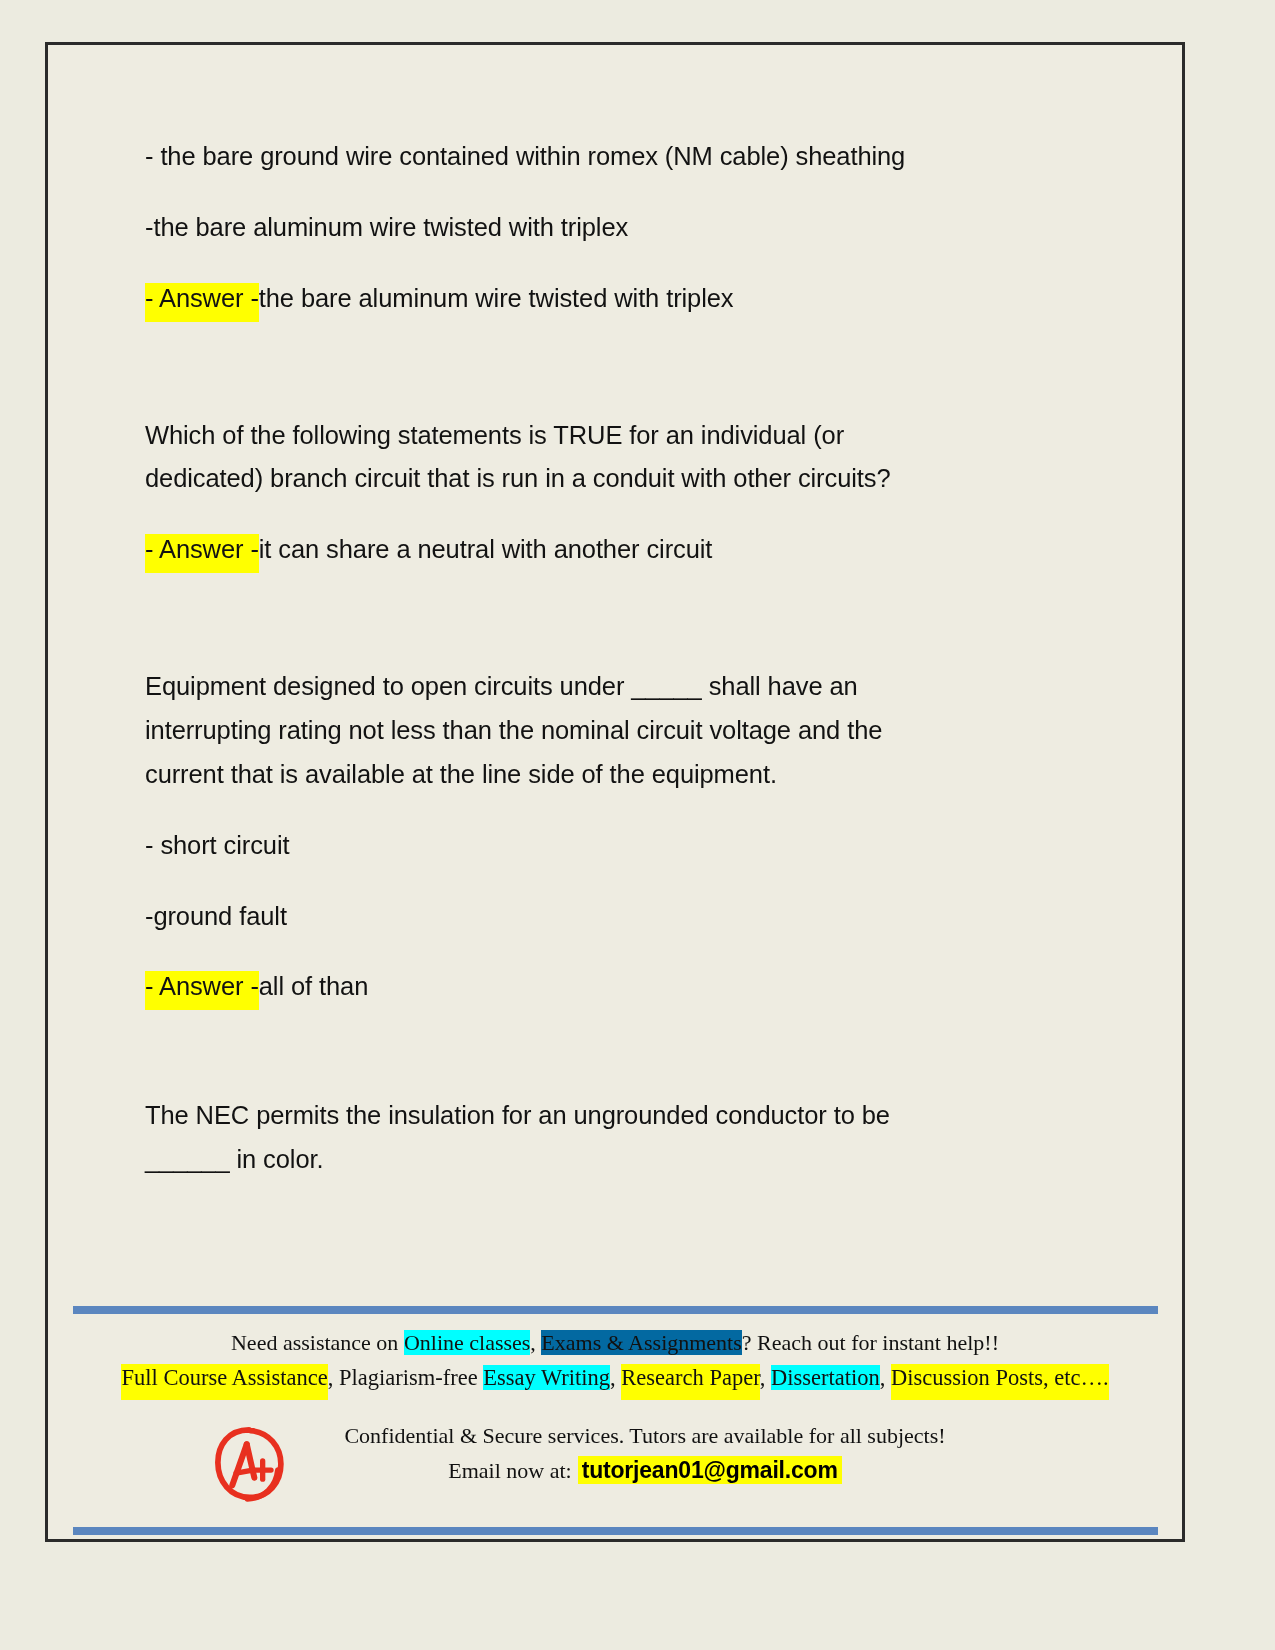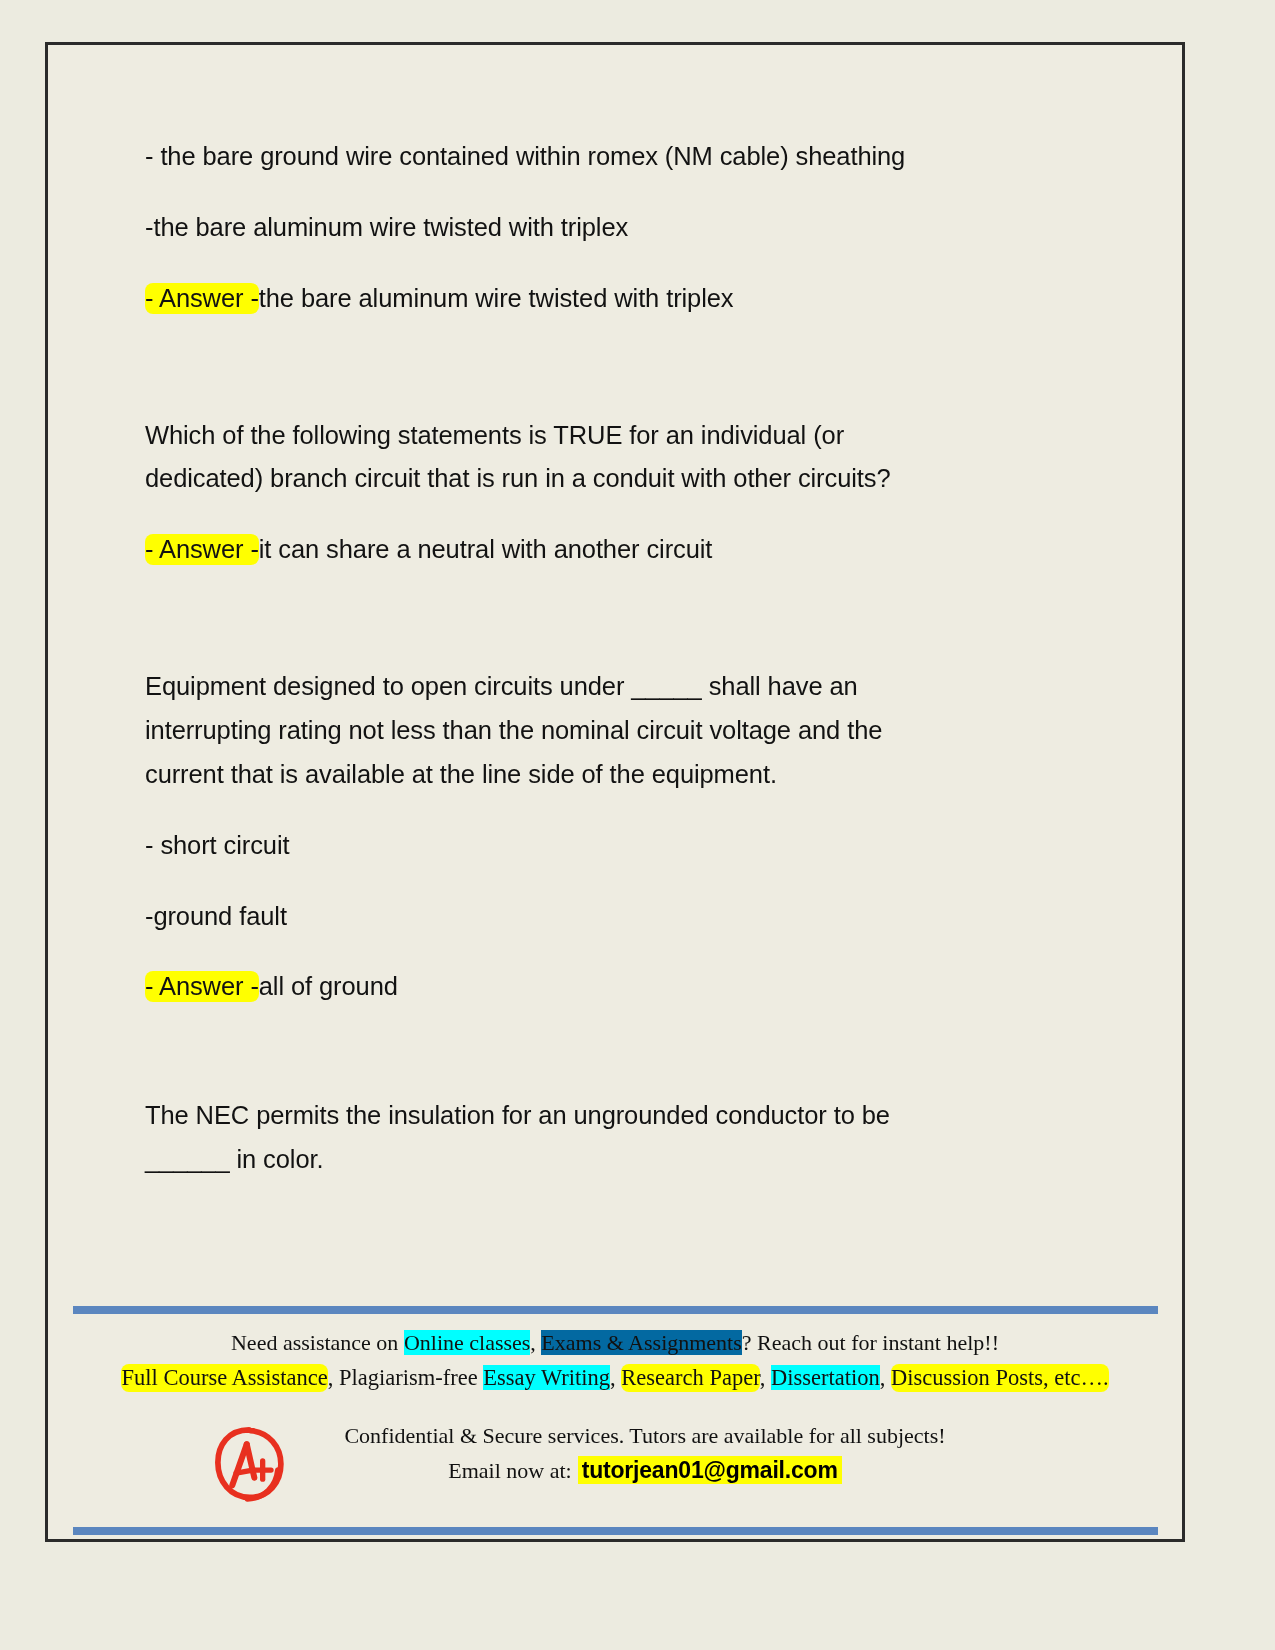--- a/index.html
+++ b/index.html
@@ -48,23 +48,22 @@
   .para.tight {
     margin-bottom: 0;
     line-height: 1.72;
   }
 
   .gap-block { height: 66px; }
   .gap-block.small { height: 58px; }
 
   .hl-yellow {
     background: #ffff00;
-    padding: 1px 0 2px 0;
+    padding: 1px 0 10px 0;
     box-decoration-break: clone;
-    border-radius: 8px;
     -webkit-box-decoration-break: clone;
   }
   .hl-cyan {
     background: #00ffff;
     box-decoration-break: clone;
     -webkit-box-decoration-break: clone;
   }
   .hl-green {
     background: #0369a1;
     box-decoration-break: clone;
@@ -151,21 +150,21 @@
     <p class="para">dedicated) branch circuit that is run in a conduit with other circuits?</p>
     <p class="para"><span class="hl-yellow">- Answer -</span><span>it can share a neutral with another circuit</span></p>
 
     <div class="gap-block"></div>
 
     <p class="para tight">Equipment designed to open circuits under _____ shall have an</p>
     <p class="para tight">interrupting rating not less than the nominal circuit voltage and the</p>
     <p class="para">current that is available at the line side of the equipment.</p>
     <p class="para">- short circuit</p>
     <p class="para">-ground fault</p>
-    <p class="para"><span class="hl-yellow">- Answer -</span><span>all of ground</span></p>
+    <p class="para"><span class="hl-yellow">- Answer -</span><span>all of than</span></p>
 
     <div class="gap-block small"></div>
 
     <p class="para tight">The NEC permits the insulation for an ungrounded conductor to be</p>
     <p class="para">______ in color.</p>
 
   </div>
 
   <div class="footer">
 

